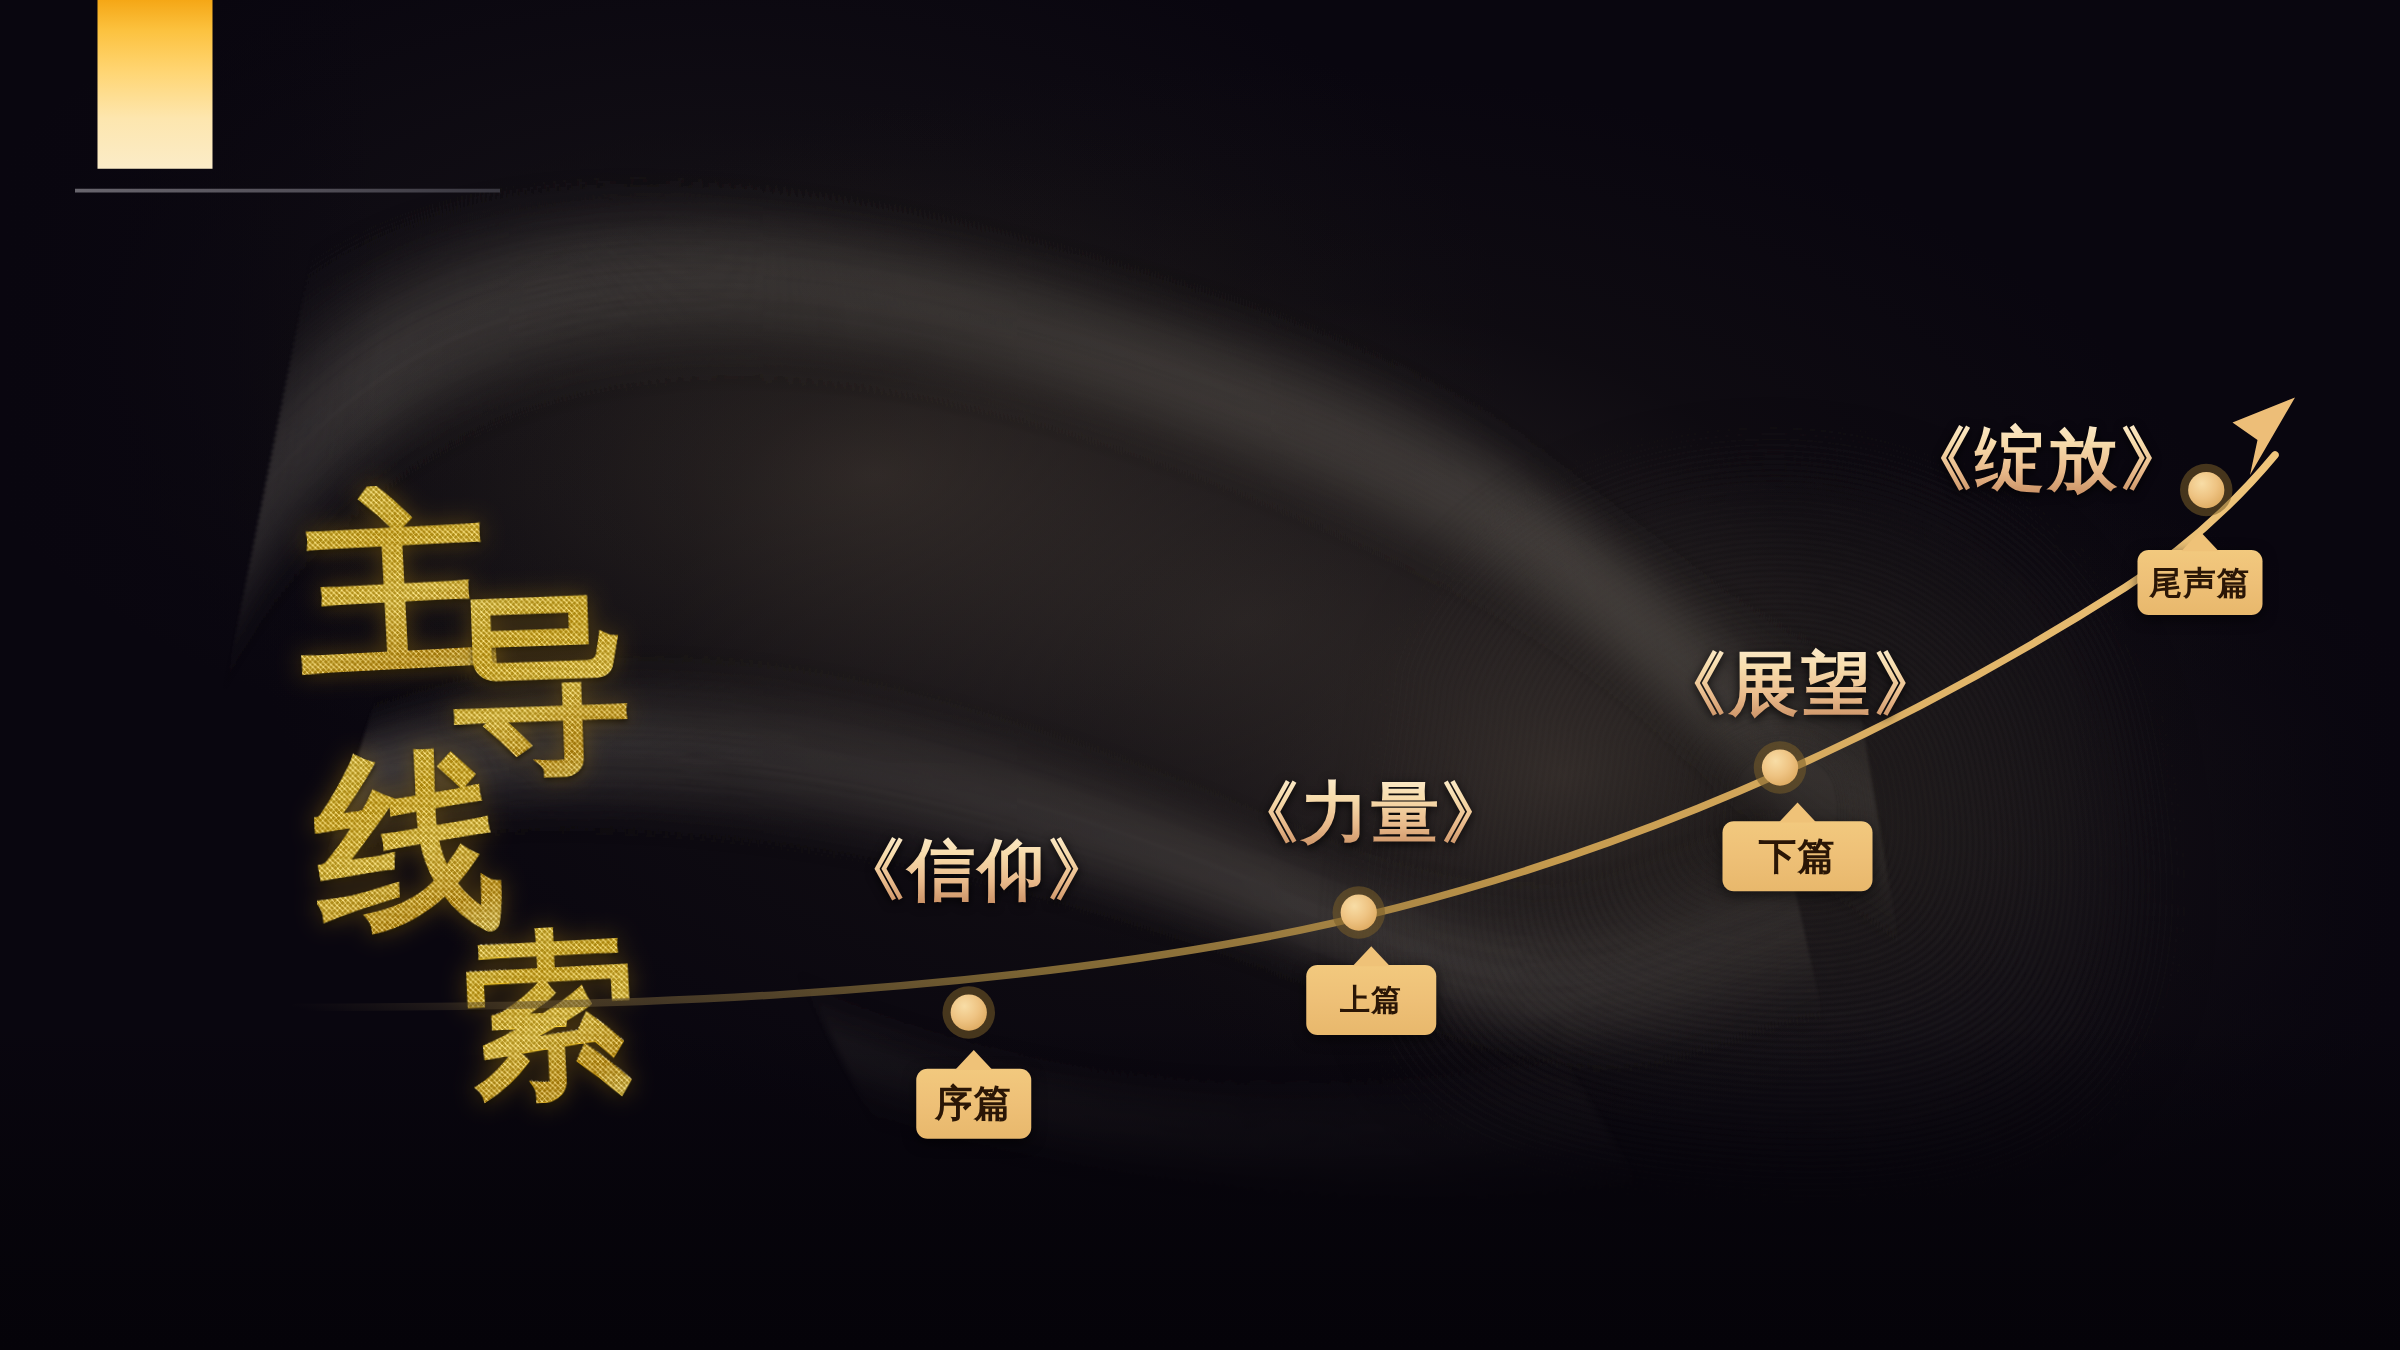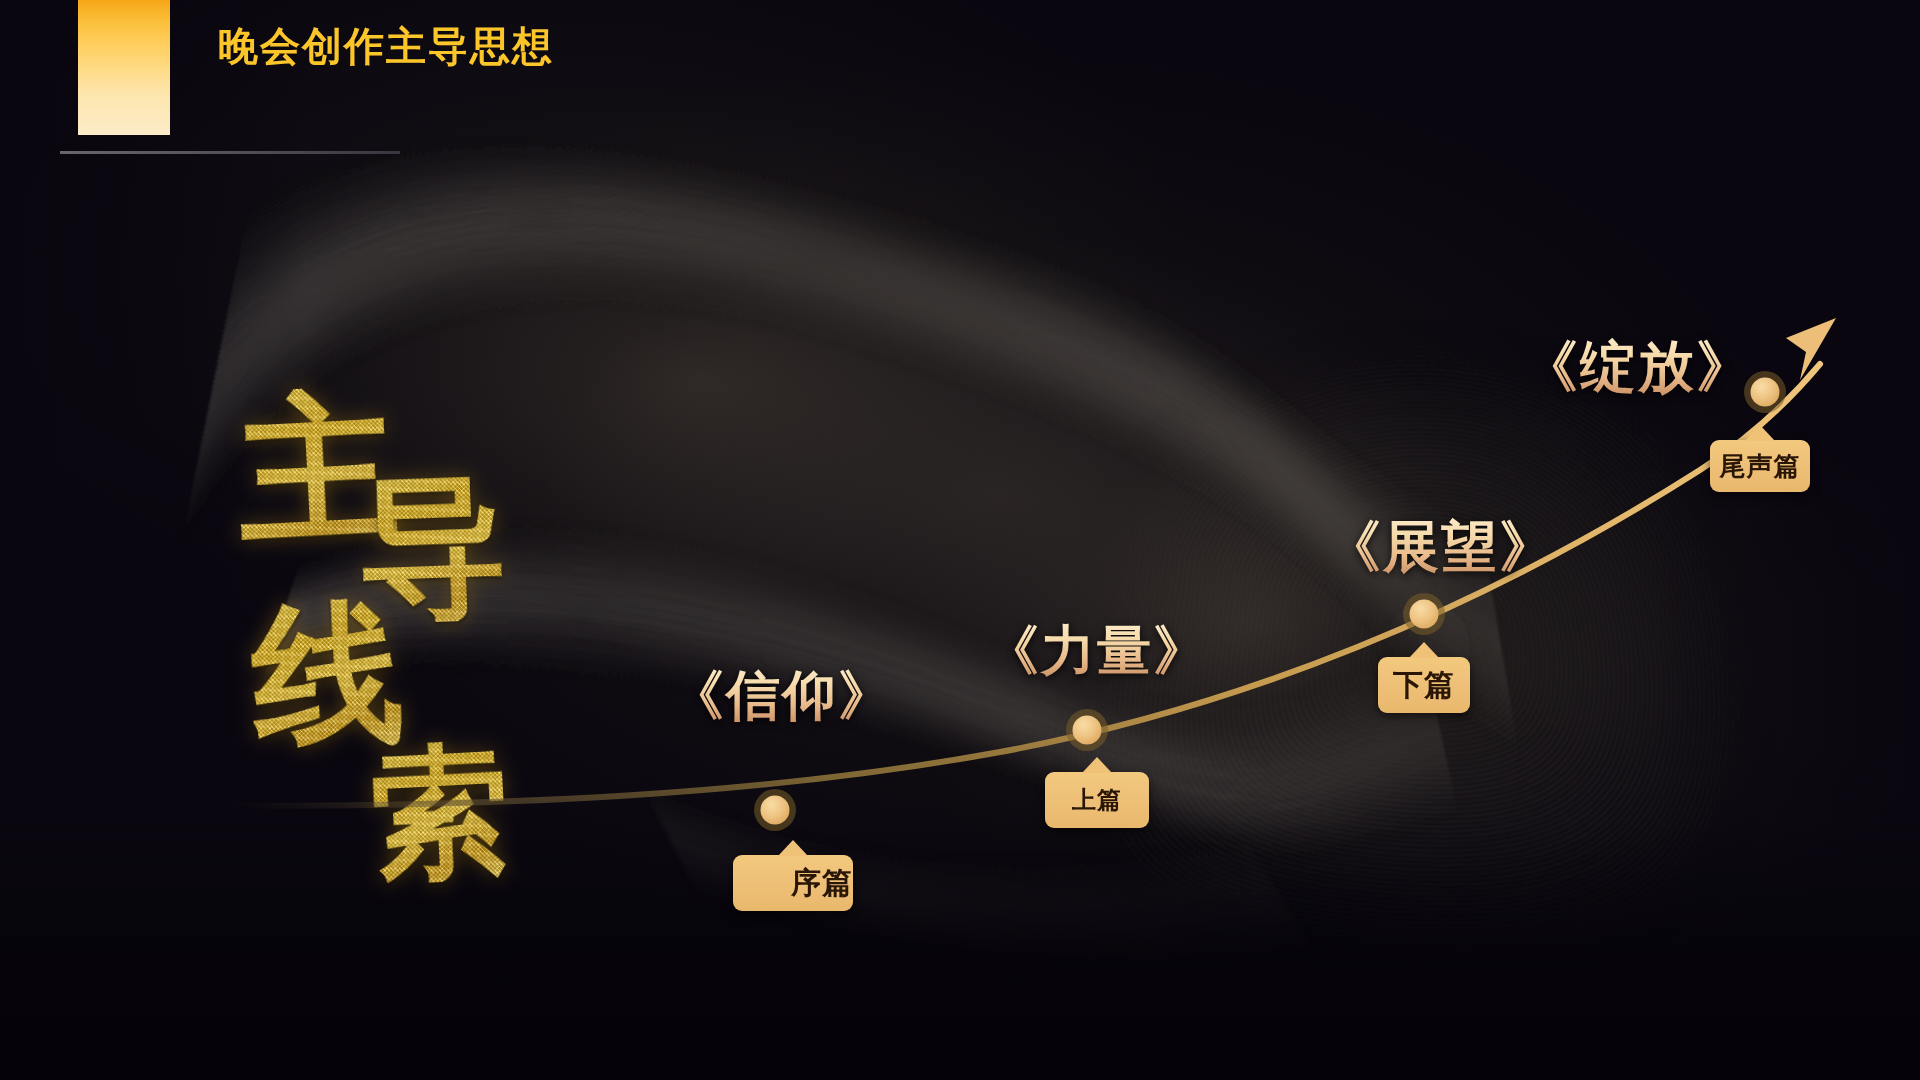--- a/index.html
+++ b/index.html
@@ -1617,21 +1617,20 @@
           </g>
       </g>
     </svg>
   </div>
   <div class="bg-vignette"></div>
   <div class="bg-sidefade"></div>
   <div class="bg-bottomfade"></div>
 
   <div class="hdr-bar"></div>
   <div class="hdr-rule"></div>
-  <div class="hdr-cn">晚会创作主导思想</div>
 
   <div>
     <span class="calli calli-1">主</span>
     <span class="calli calli-2">导</span>
     <span class="calli calli-3">线</span>
     <span class="calli calli-4">索</span>
   </div>
 
   <svg class="timeline-svg" viewBox="0 0 1920 1080">
     <defs>
@@ -1661,31 +1660,31 @@
         <circle cx="1087" cy="730" r="14.5" fill="url(#nodeFill)"></circle>
         <circle cx="1424" cy="614" r="21" fill="rgba(120,92,40,0.55)"></circle>
         <circle cx="1424" cy="614" r="14.5" fill="url(#nodeFill)"></circle>
         <circle cx="1765" cy="392" r="21" fill="rgba(120,92,40,0.55)"></circle>
         <circle cx="1765" cy="392" r="14.5" fill="url(#nodeFill)"></circle>
       </g>
   </svg>
 
   <div id="chapter-layer">
       <div class="chap-title" style="left: 670px; top: 660px; font-size: 54px;">《信仰》</div>
-      <div class="node-tag" style="left: 733px; top: 855px; width: 120px; height: 56px; font-size: 30px; justify-content: flex-end;">
+      <div class="node-tag" style="left: 733px; top: 855px; width: 92px; height: 56px; font-size: 30px;">
         <span class="ptr"></span>
         <span>序篇</span>
       </div>
       <div class="chap-title" style="left: 985px; top: 615px; font-size: 54px;">《力量》</div>
       <div class="node-tag" style="left: 1045px; top: 772px; width: 104px; height: 56px; font-size: 24px;">
         <span class="ptr"></span>
         <span>上篇</span>
       </div>
       <div class="chap-title" style="left: 1325px; top: 510px; font-size: 56px;">《展望》</div>
-      <div class="node-tag" style="left: 1378px; top: 657px; width: 92px; height: 56px; font-size: 30px;">
+      <div class="node-tag" style="left: 1378px; top: 657px; width: 120px; height: 56px; font-size: 30px;">
         <span class="ptr"></span>
         <span>下篇</span>
       </div>
       <div class="chap-title" style="left: 1522px; top: 330px; font-size: 56px;">《绽放》</div>
       <div class="node-tag" style="left: 1710px; top: 440px; width: 100px; height: 52px; font-size: 26px;">
         <span class="ptr"></span>
         <span>尾声篇</span>
       </div>
     </div>
 

